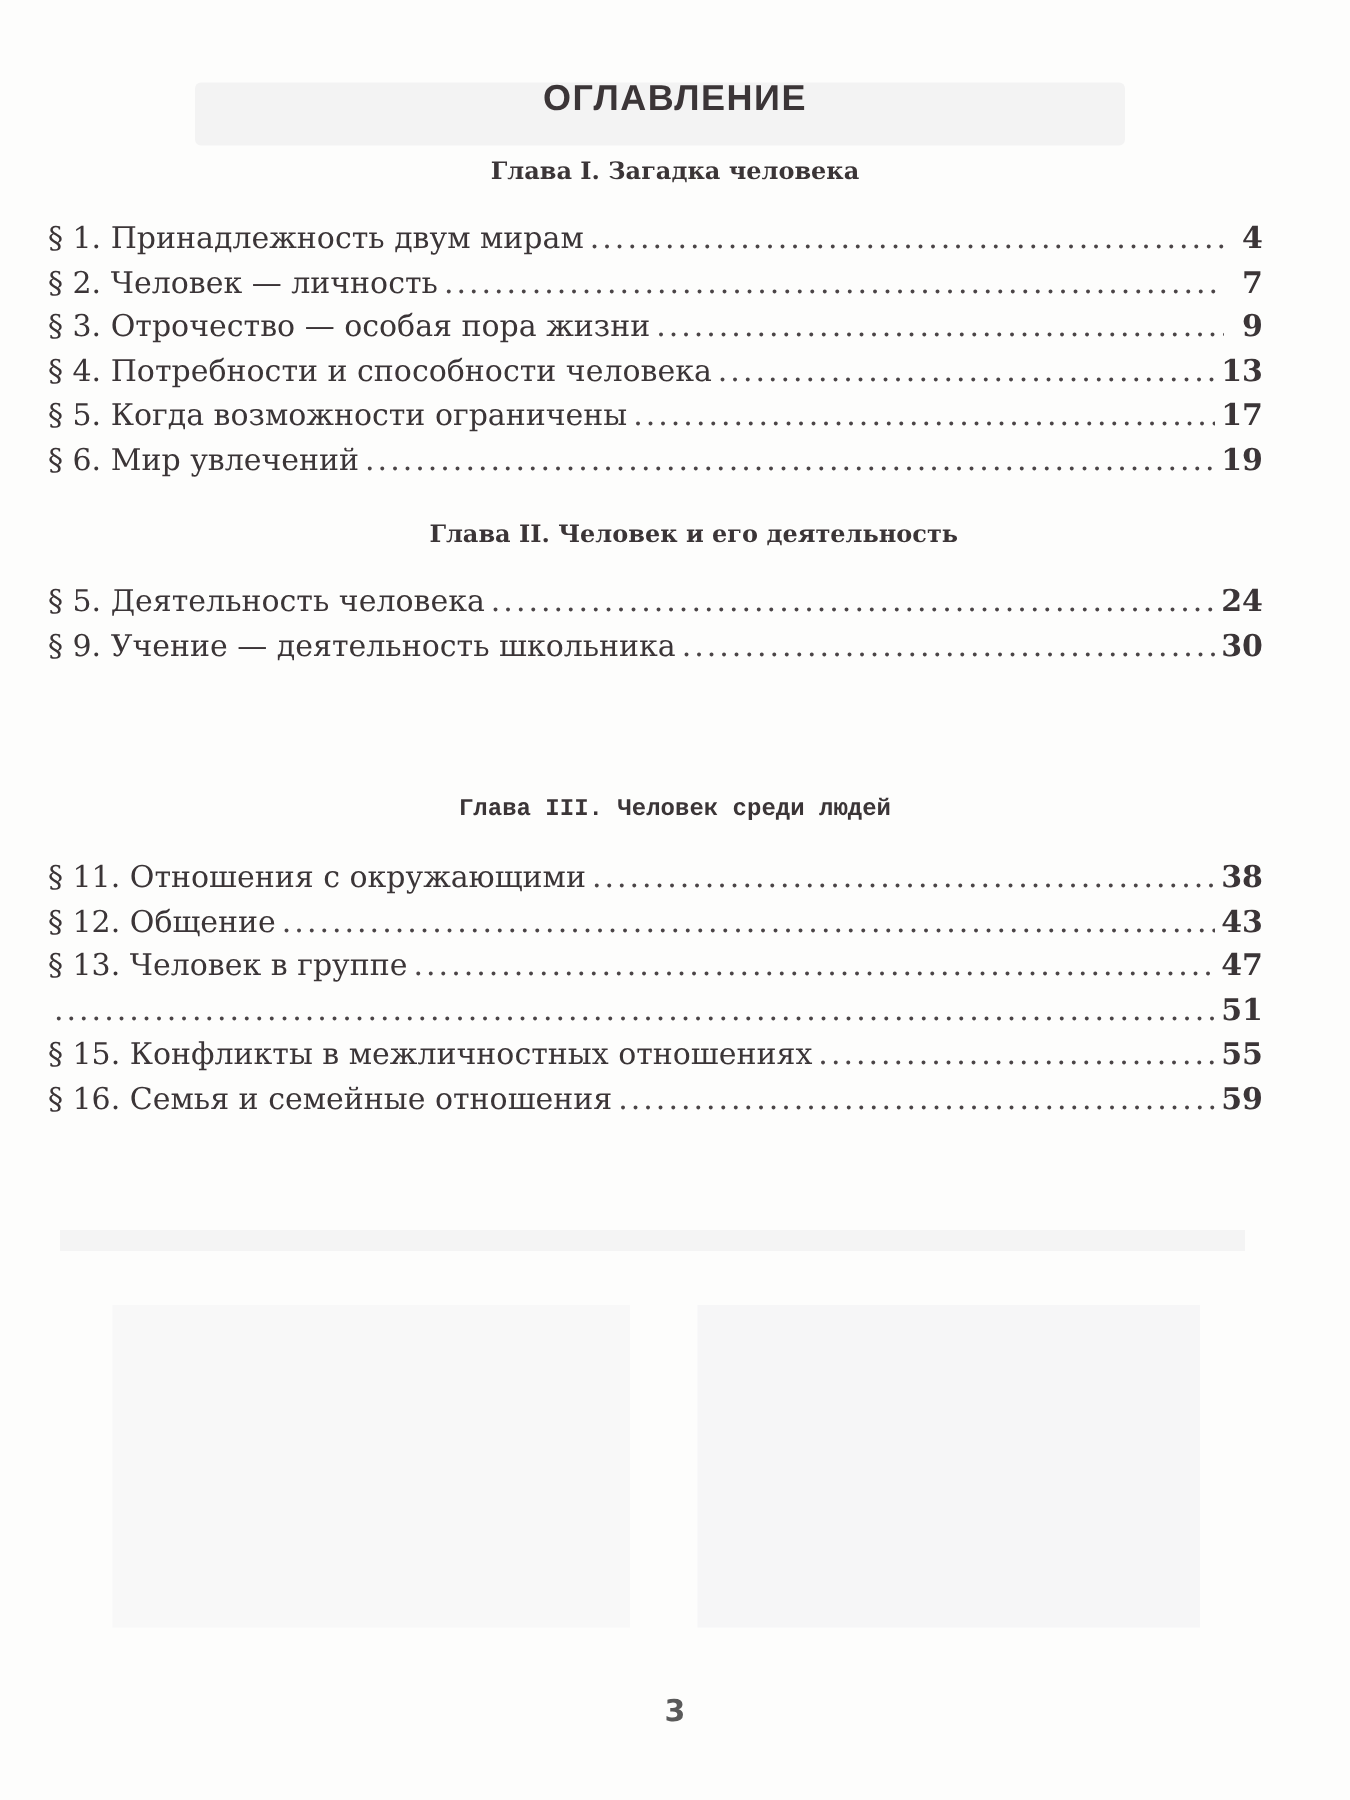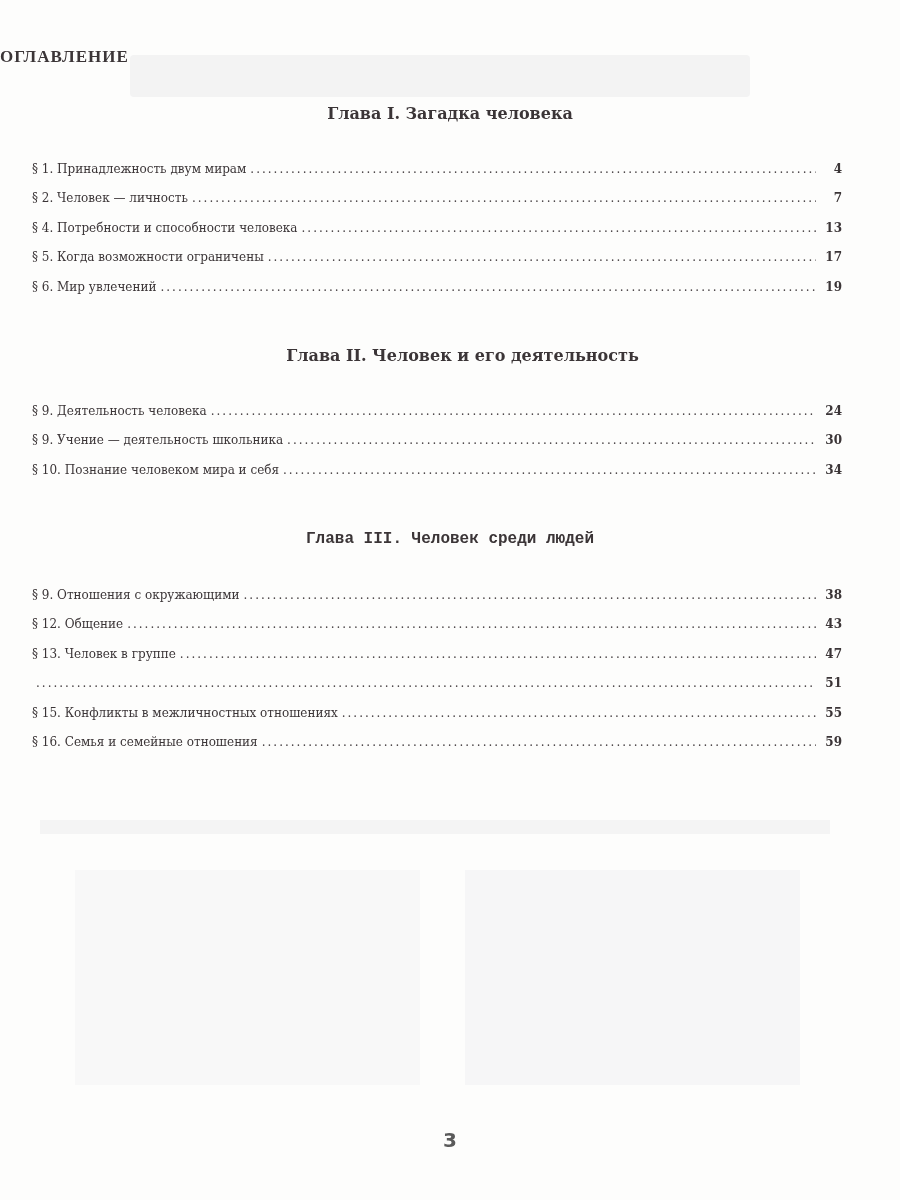--- a/index.html
+++ b/index.html
@@ -34,46 +34,47 @@
     }
     .bleed-line {
       left: 40px; top: 820px; width: 790px; height: 14px;
       background: #f4f4f4;
     }
 
     .page-title {
       position: absolute;
       left: 0; right: 0;
       top: 36px;
-      font-family: Liberation Serif, serif;
+      text-align: center;
+      font-family: Liberation Sans, sans-serif;
       font-weight: bold;
-      font-size: 17px;
+      font-size: 24px;
       letter-spacing: 1px;
       color: #3b3537;
     }
     .chapter-heading {
       position: absolute;
       left: 0; right: 0;
       text-align: center;
       font-family: "DejaVu Serif", serif;
       font-weight: bold;
       font-size: 16px;
       color: #3b3537;
     }
     .toc-list {
       position: absolute;
       left: 32px;
       width: 810px;
     }
     .toc-row {
       display: flex;
-      align-items: flex-end;
+      align-items: flex-start;
       height: 29.5px;
       font-family: "DejaVu Serif", serif;
-      font-size: 12px;
+      font-size: 20px;
       color: #3b3537;
       white-space: nowrap;
     }
     .toc-label {
       flex: 0 0 auto;
     }
     .toc-dots {
       flex: 1 1 auto;
       overflow: hidden;
       margin: 0 4px;
@@ -116,59 +117,59 @@
     <span class="toc-label">§ 1. Принадлежность двум мирам</span>
     <span class="toc-dots"></span>
     <span class="toc-page">4</span>
   </div>
   <div class="toc-row">
     <span class="toc-label">§ 2. Человек — личность</span>
     <span class="toc-dots"></span>
     <span class="toc-page">7</span>
   </div>
   <div class="toc-row">
+    <span class="toc-label">§ 3. Отрочество — особая пора жизни</span>
+    <span class="toc-dots"></span>
+    <span class="toc-page">9</span>
+  </div>
+  <div class="toc-row">
     <span class="toc-label">§ 4. Потребности и способности человека</span>
     <span class="toc-dots"></span>
     <span class="toc-page">13</span>
   </div>
   <div class="toc-row">
     <span class="toc-label">§ 5. Когда возможности ограничены</span>
     <span class="toc-dots"></span>
     <span class="toc-page">17</span>
   </div>
   <div class="toc-row">
     <span class="toc-label">§ 6. Мир увлечений</span>
     <span class="toc-dots"></span>
     <span class="toc-page">19</span>
   </div>
 </div>
 
 <div class="chapter-heading" style="top:346px;margin-left:25px;">Глава II. Человек и его деятельность</div>
 <div class="toc-list" style="top:388px;">
   <div class="toc-row">
-    <span class="toc-label">§ 9. Деятельность человека</span>
+    <span class="toc-label">§ 5. Деятельность человека</span>
     <span class="toc-dots"></span>
     <span class="toc-page">24</span>
   </div>
   <div class="toc-row">
     <span class="toc-label">§ 9. Учение — деятельность школьника</span>
     <span class="toc-dots"></span>
     <span class="toc-page">30</span>
   </div>
-  <div class="toc-row">
-    <span class="toc-label">§ 10. Познание человеком мира и себя</span>
-    <span class="toc-dots"></span>
-    <span class="toc-page">34</span>
-  </div>
 </div>
 
 <div class="chapter-heading" style="top:530px;font-family:Liberation Mono, monospace;">Глава III. Человек среди людей</div>
 <div class="toc-list" style="top:572px;">
   <div class="toc-row">
-    <span class="toc-label">§ 9. Отношения с окружающими</span>
+    <span class="toc-label">§ 11. Отношения с окружающими</span>
     <span class="toc-dots"></span>
     <span class="toc-page">38</span>
   </div>
   <div class="toc-row">
     <span class="toc-label">§ 12. Общение</span>
     <span class="toc-dots"></span>
     <span class="toc-page">43</span>
   </div>
   <div class="toc-row">
     <span class="toc-label">§ 13. Человек в группе</span>

